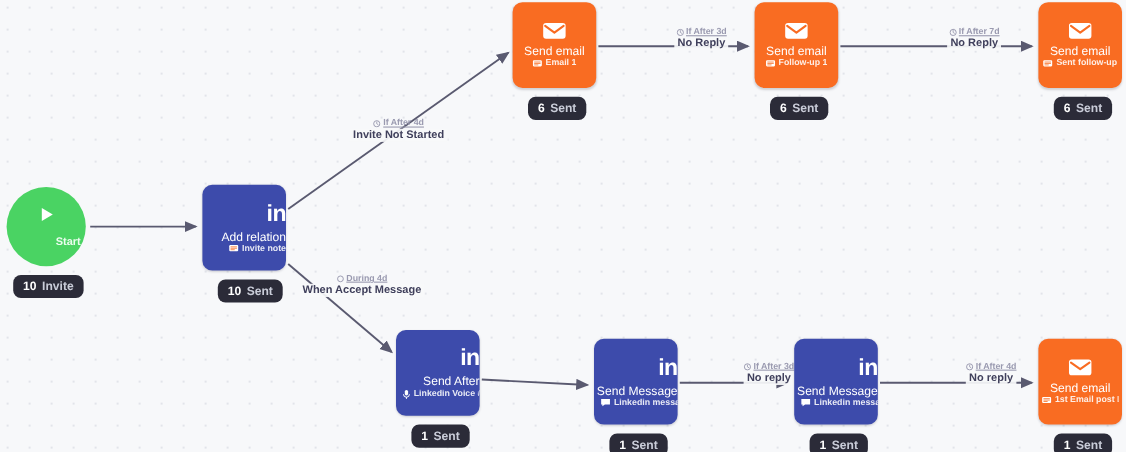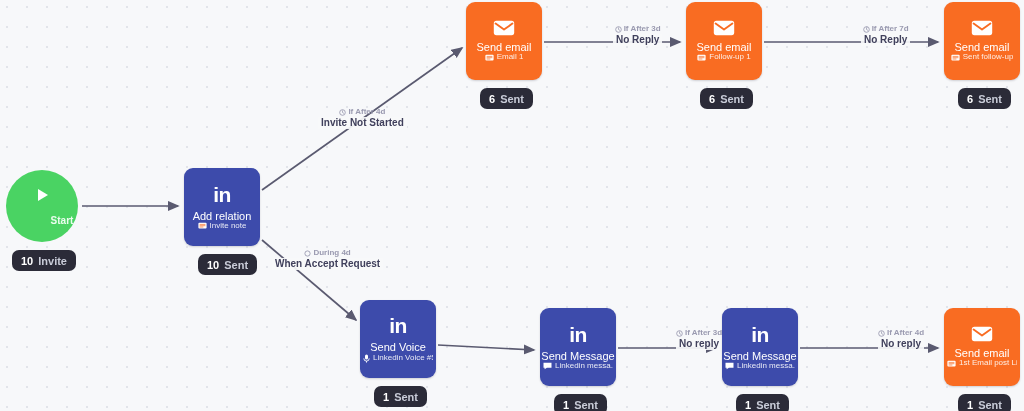--- a/index.html
+++ b/index.html
@@ -30,21 +30,21 @@
     position: absolute;
     border-radius: 9px;
     box-sizing: border-box;
     display: flex;
     flex-direction: column;
     align-items: center;
     justify-content: center;
     color: #ffffff;
     box-shadow: 0 1px 2px rgba(30,30,50,0.18);
   }
-  .node.linkedin { background: #3d4bab; }
+  .node.linkedin { background: #3d4bab; align-items: flex-end; }
   .node.email    { background: #f96c22; }
 
   .node-icon {
     display: block;
     line-height: 1;
     margin-bottom: 5px;
   }
   .in-glyph {
     font-size: 21px;
     font-weight: bold;
@@ -55,21 +55,21 @@
   .node-title {
     font-size: 11px;
     font-weight: normal;
     color: #ffffff;
     line-height: 1.1;
     white-space: nowrap;
   }
   .node-sub {
     margin-top: 0;
     font-size: 8px;
-    font-weight: normal;
+    font-weight: bold;
     color: rgba(255,255,255,0.88);
     line-height: 1.1;
     display: flex;
     align-items: center;
     gap: 3px;
     max-width: 92%;
     white-space: nowrap;
     overflow: hidden;
   }
   .sub-ico { flex: 0 0 auto; display: block; }
@@ -126,20 +126,21 @@
     pointer-events: none;
   }
   .edge-cond {
     font-size: 8px;
     font-weight: bold;
     color: #9a9ab0;
     display: flex;
     align-items: center;
     gap: 2px;
     line-height: 1.1;
+    text-decoration: underline;
   }
   .edge-main {
     font-size: 10px;
     font-weight: bold;
     color: #40405c;
     line-height: 1.2;
     background: rgba(247,248,250,0.92);
     padding: 0 3px;
   }
 </style>
@@ -177,21 +178,21 @@
         </span>
         <span class="edge-main">Invite Not Started</span>
       </div>
       <div class="edge-label" style="left: 272px; top: 249px;">
         <span class="edge-cond">
           <svg width="7" height="7" viewBox="0 0 8 8">
             <circle cx="4" cy="4" r="3" fill="none" stroke="#9a9ab0" stroke-width="1"></circle>
           </svg>
           <span>During 4d</span>
         </span>
-        <span class="edge-main">When Accept Request</span>
+        <span class="edge-main">When Accept Message</span>
       </div>
       <div class="edge-label" style="left: 613px; top: 25px;">
         <span class="edge-cond">
           <svg width="7" height="7" viewBox="0 0 8 8">
             <circle cx="4" cy="4" r="3.2" fill="none" stroke="#9a9ab0" stroke-width="1"></circle>
             <path d="M4 2.1 V4 L5.3 4.8" stroke="#9a9ab0" stroke-width="0.9" fill="none" stroke-linecap="round"></path>
           </svg>
           <span>If After 3d</span>
         </span>
         <span class="edge-main">No Reply</span>
@@ -312,21 +313,21 @@
           </svg>
           <span>Sent follow-up</span>
         </div>
       </div>
       <div class="badge" style="left: 958px; top: 88px;">
         <span class="badge-count">6</span>
         <span class="badge-text">Sent</span>
       </div>
       <div class="node linkedin" style="left: 360px; top: 300px; width: 76px; height: 78px;">
         <span class="in-glyph node-icon">in</span>
-        <div class="node-title">Send Voice</div>
+        <div class="node-title">Send After</div>
         <div class="node-sub">
           <svg class="sub-ico" width="7" height="9" viewBox="0 0 7 9">
             <rect x="2" y="0.5" width="3" height="5" rx="1.5" fill="#ffffff"></rect>
             <path d="M0.8 4.4 a2.7 2.7 0 0 0 5.4 0" stroke="#ffffff" stroke-width="0.9" fill="none"></path>
             <line x1="3.5" y1="7" x2="3.5" y2="8.6" stroke="#ffffff" stroke-width="0.9"></line>
           </svg>
           <span>Linkedin Voice #5</span>
         </div>
       </div>
       <div class="badge" style="left: 374px; top: 386px;">

